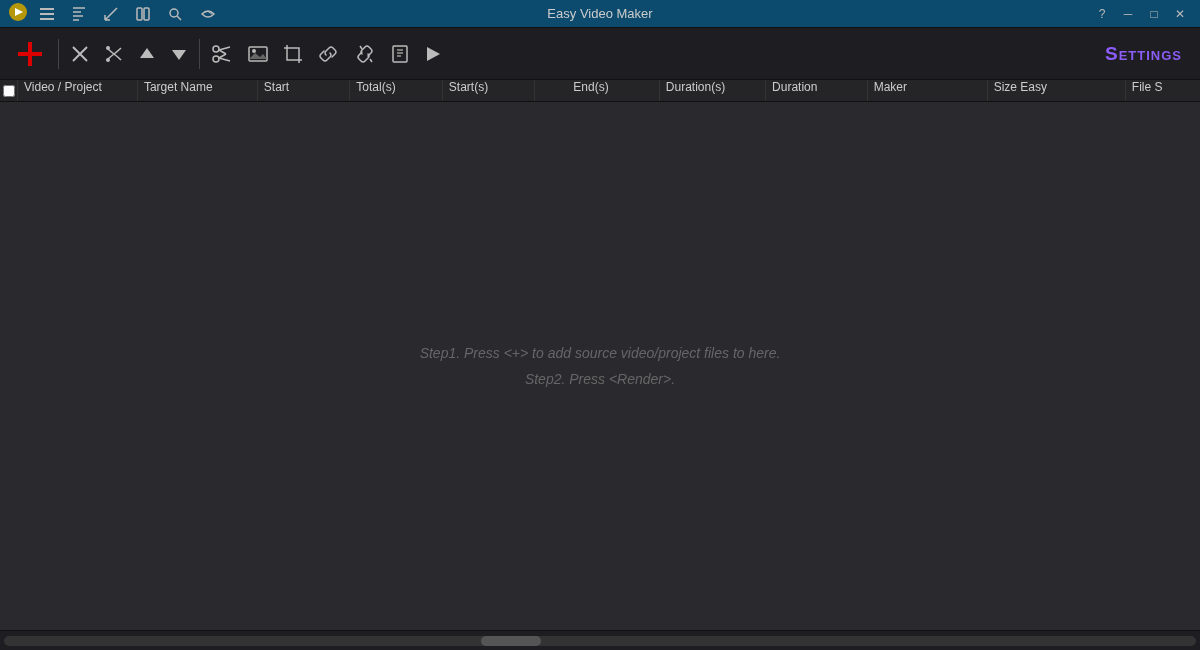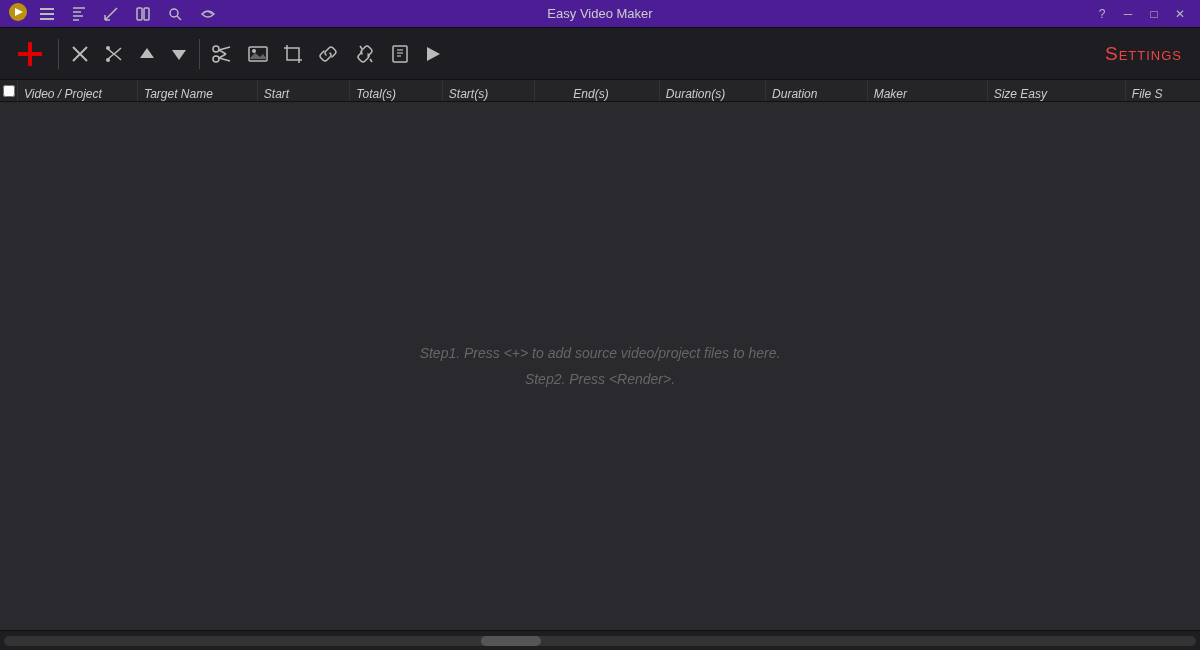--- a/index.html
+++ b/index.html
@@ -8,21 +8,21 @@
       height: 650px;
       background: #2a2a2e;
       font-family: Arial, sans-serif;
       overflow: hidden;
       color: #ccc;
     }
 
     
     #titlebar {
       height: 28px;
-      background: #4c1d95;
+      background: #0c4a6e;
       display: flex;
       align-items: center;
       justify-content: space-between;
       padding: 0 8px;
       border-bottom: 1px solid #111;
     }
     #titlebar-left {
       display: flex;
       align-items: center;
       gap: 6px;
@@ -99,24 +99,24 @@
     }
     .settings-render-area {
       margin-left: auto;
       display: flex;
       align-items: center;
       gap: 20px;
     }
     .settings-btn {
       background: none;
       border: none;
-      color: #ef4444;
+      color: #8b5cf6;
       cursor: pointer;
       font-size: 18px;
-      font-weight: normal;
+      font-weight: bold;
       letter-spacing: 1px;
       padding: 4px 10px;
       border-radius: 2px;
     }
     .render-btn {
       background: none;
       border: none;
       color: #ccc;
       cursor: pointer;
       font-size: 20px;
@@ -142,25 +142,24 @@
       display: flex;
       align-items: center;
       justify-content: center;
       border-right: 1px solid #333;
       height: 100%;
     }
     .col-header-cell {
       padding: 0 6px;
       height: 100%;
       display: flex;
-      align-items: flex-end;
+      align-items: flex-start;
       border-right: 1px solid #333;
       white-space: nowrap;
       overflow: hidden;
-      font-style: italic;
     }
 
     
     #main-content {
       height: calc(650px - 28px - 52px - 22px - 20px);
       background: #2a2a2e;
       display: flex;
       flex-direction: column;
       align-items: center;
       justify-content: center;

